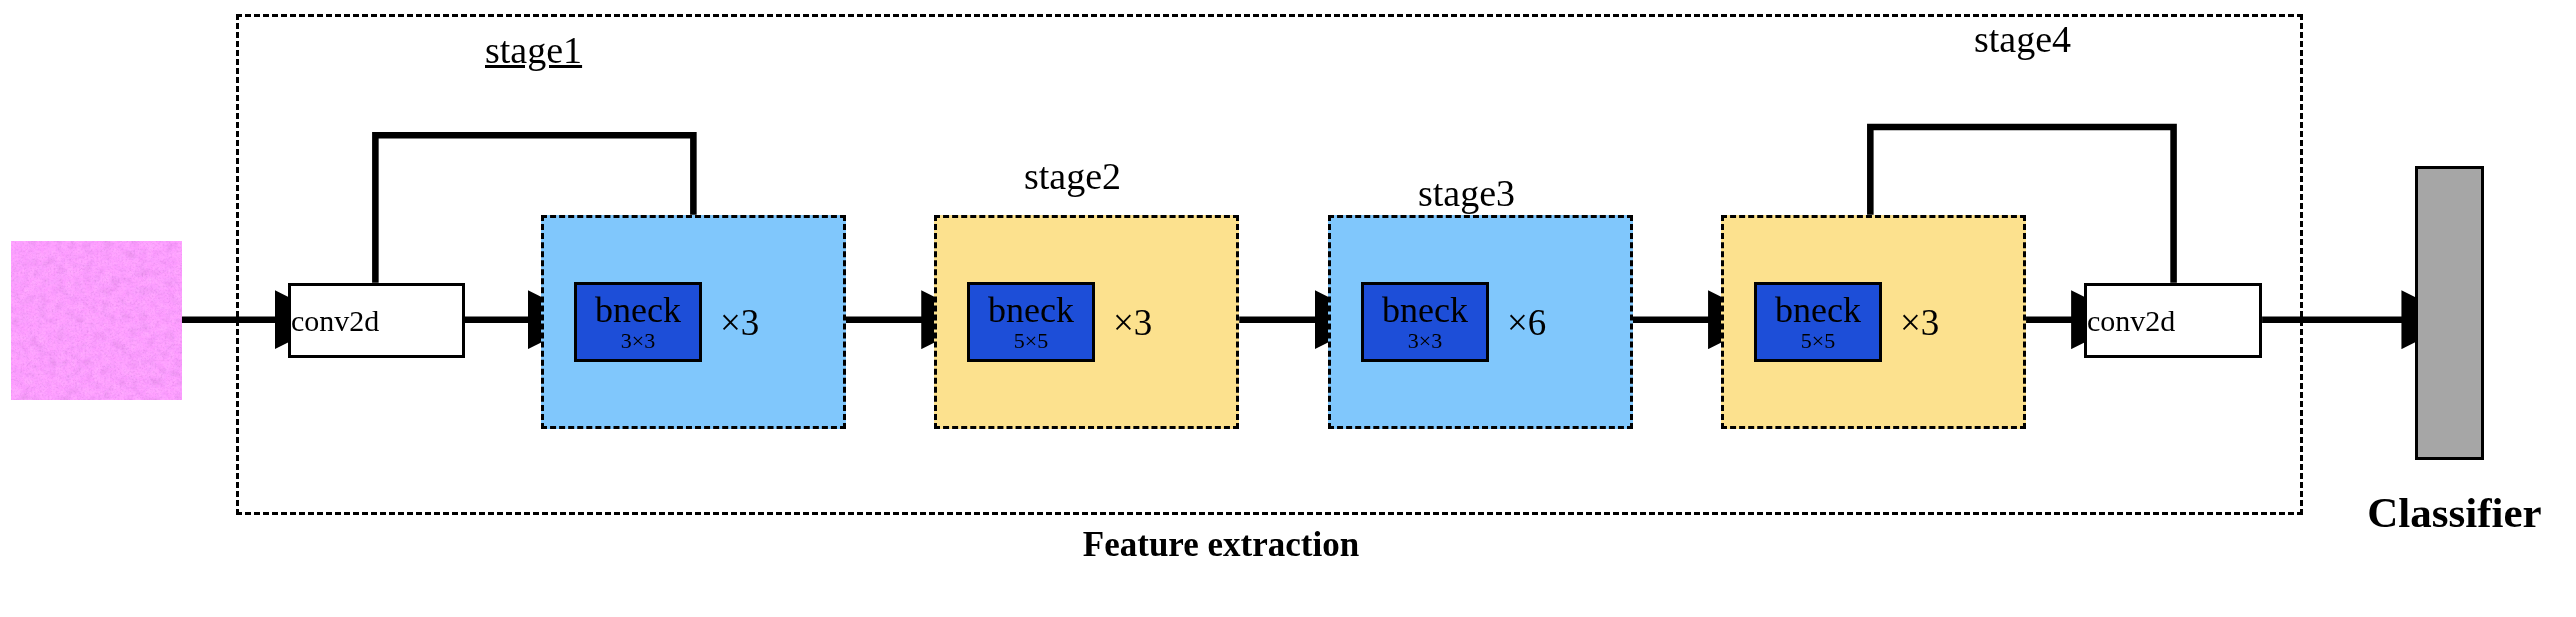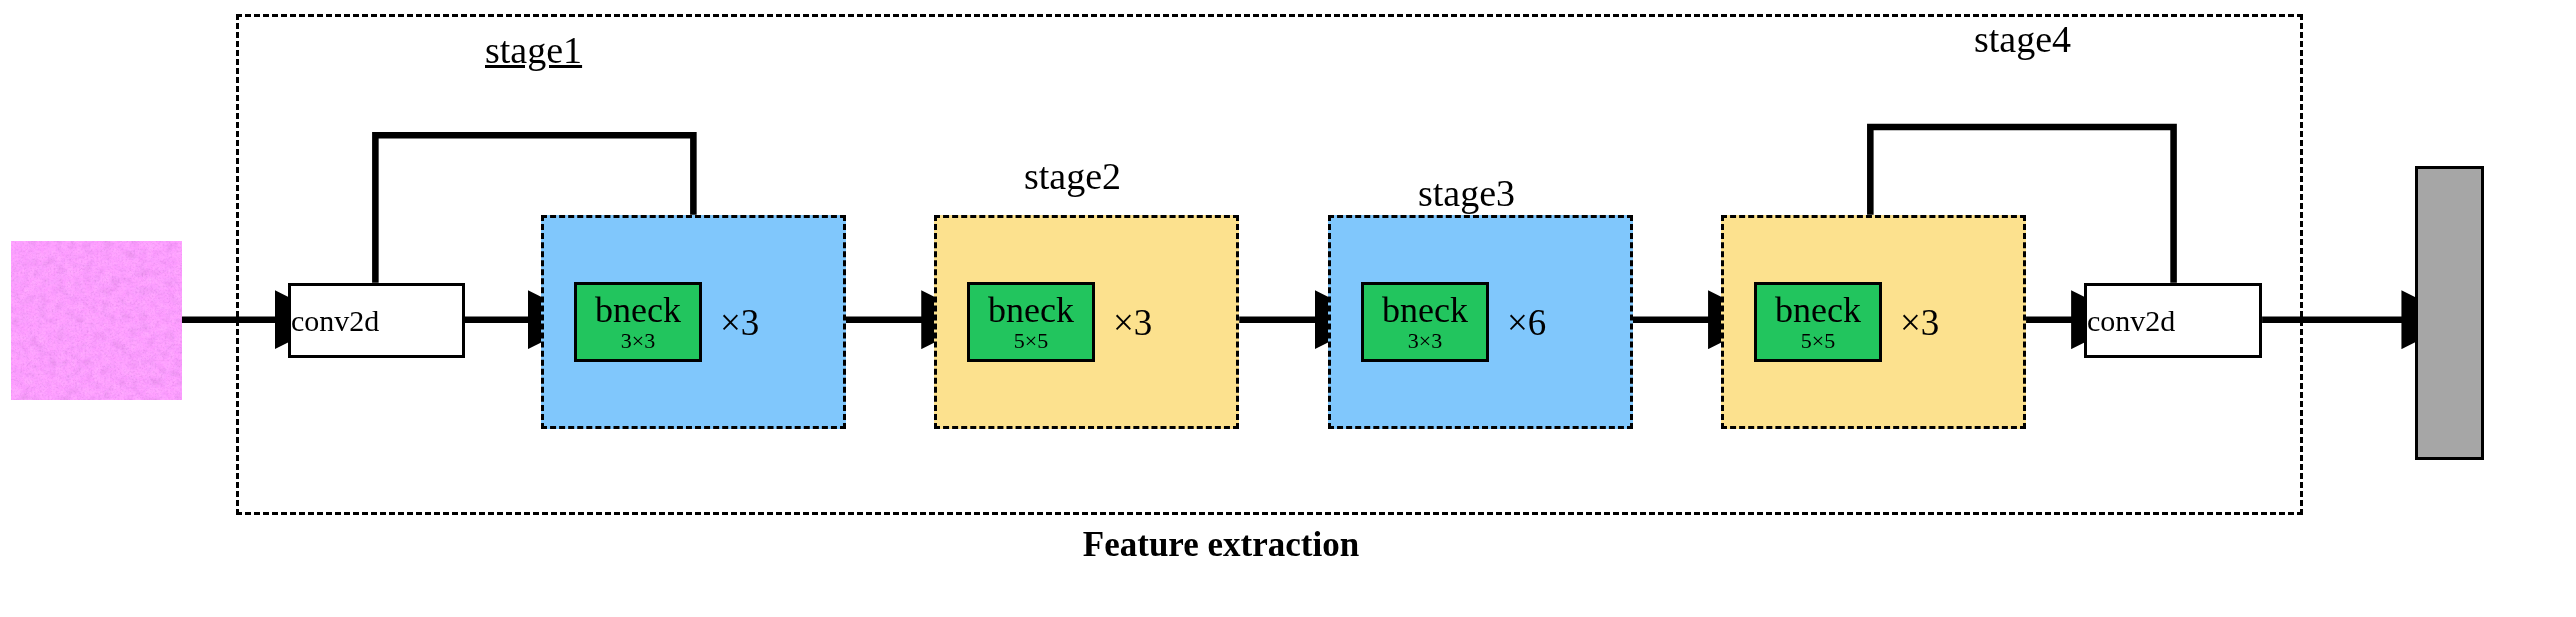--- a/index.html
+++ b/index.html
@@ -59,21 +59,21 @@
     border: 3.3px dashed #000000;
     box-sizing: border-box;
     display: flex;
     align-items: center;
     justify-content: flex-start;
   }
   .stage-block.blue  { background: #80c7fc; }
   .stage-block.yellow{ background: #fce18e; }
 
   .bneck-box {
-    background: #22c55e;
+    background: #1d4ed8;
     border: 3.3px solid #000000;
     box-sizing: border-box;
     display: flex;
     flex-direction: column;
     align-items: center;
     justify-content: center;
     width: 128px;
     height: 80px;
     margin-left: 30px;
   }
@@ -242,17 +242,18 @@
       <span class="bneck-kernel">5×5</span>
     </div>
     <span class="repeat">×3</span>
   </div>
 
   <div class="conv-box" style="left:2084px; top:283px; width:178px; height:75px;">
     <span>conv2d</span>
   </div>
 
   <div class="classifier-bar"></div>
+  <div class="classifier-label">Classifier</div>
 
   <div class="fe-caption">Feature extraction</div>
 
 </div>
 
 
 </body></html>

